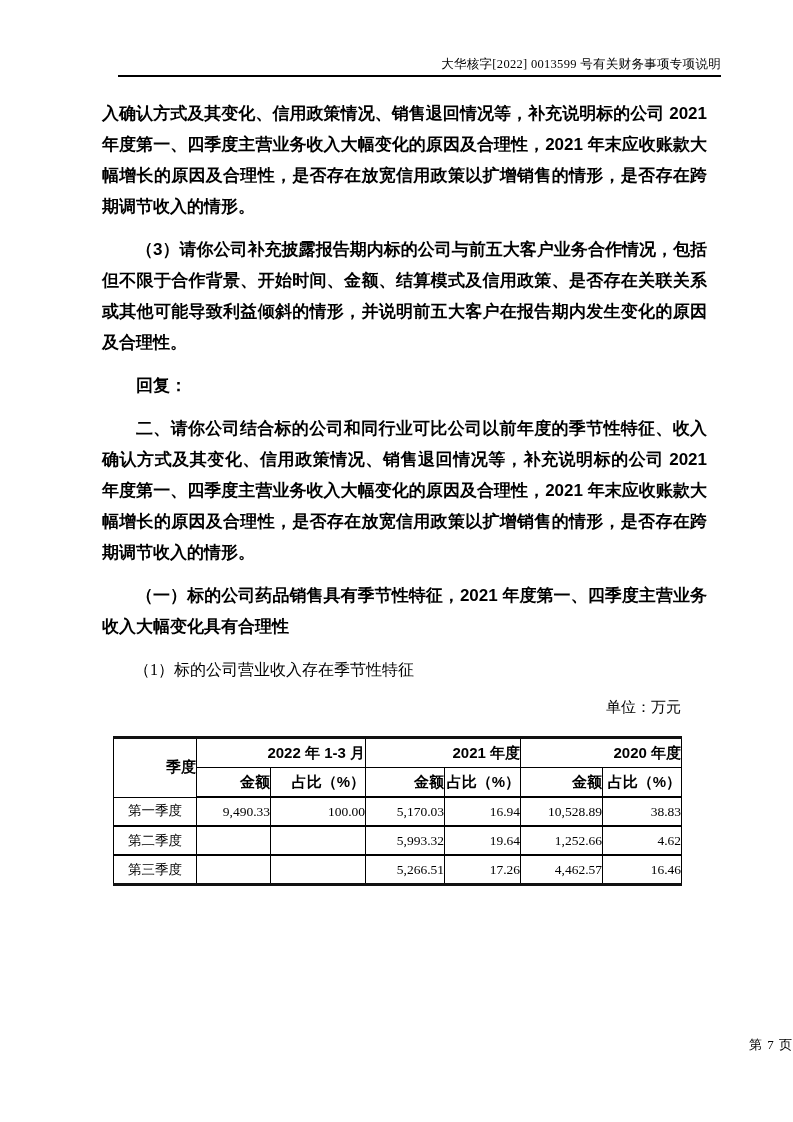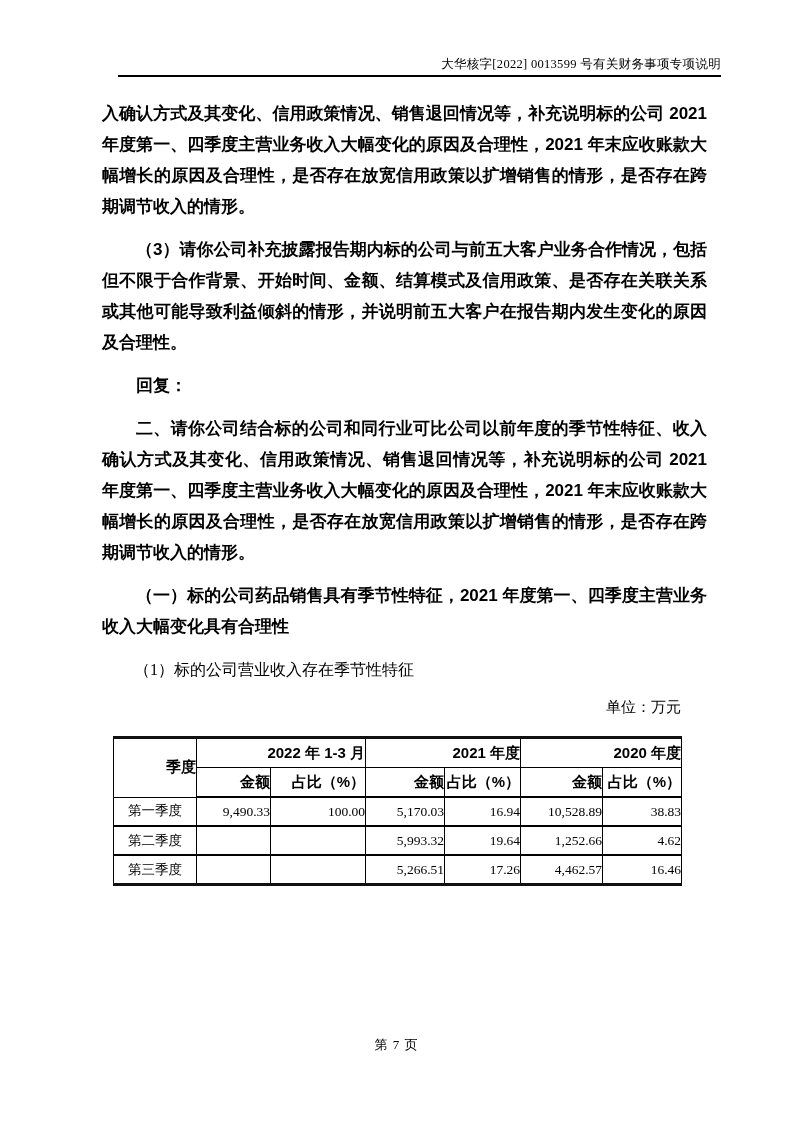--- a/index.html
+++ b/index.html
@@ -80,21 +80,21 @@
     font-size: 13.5px;
     vertical-align: middle;
   }
   td.quarter { text-align: center; }
   td.num { text-align: right; padding-right: 6px; }
   .page-footer {
     position: absolute;
     top: 1036px;
     left: 0;
     width: 793px;
-    text-align: center;
+    text-align: right;
     font-size: 13px;
     letter-spacing: 1px;
   }
 </style>
 </head>
 <body>
 
 <div class="page">
 
   <div class="doc-header">大华核字[2022] 0013599 号有关财务事项专项说明</div>

